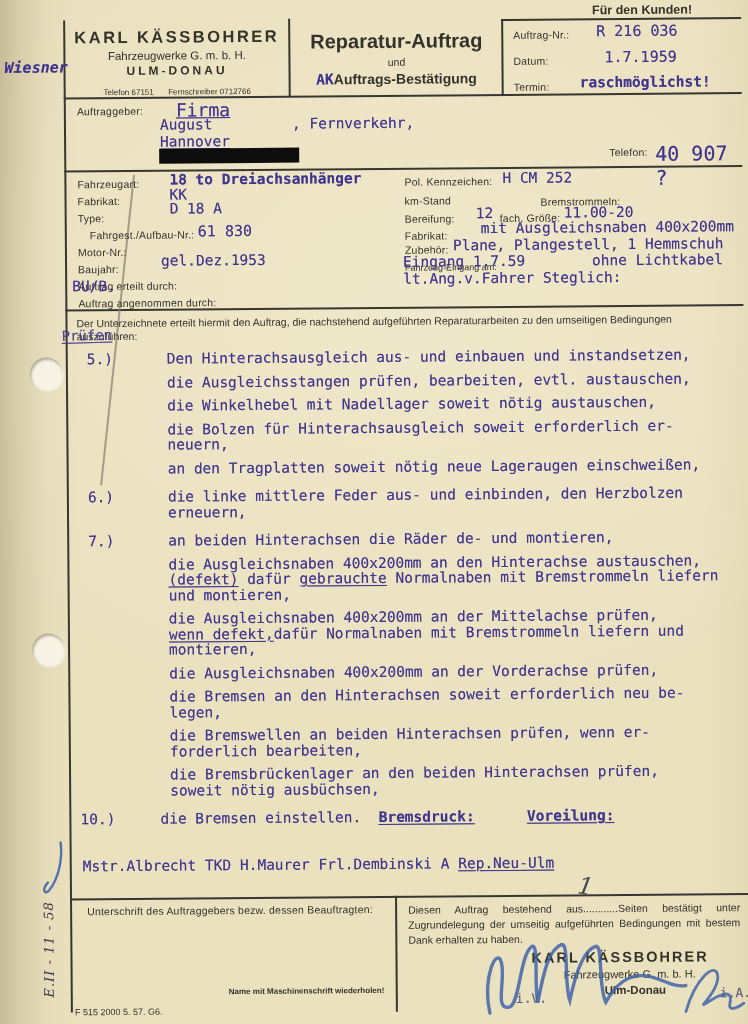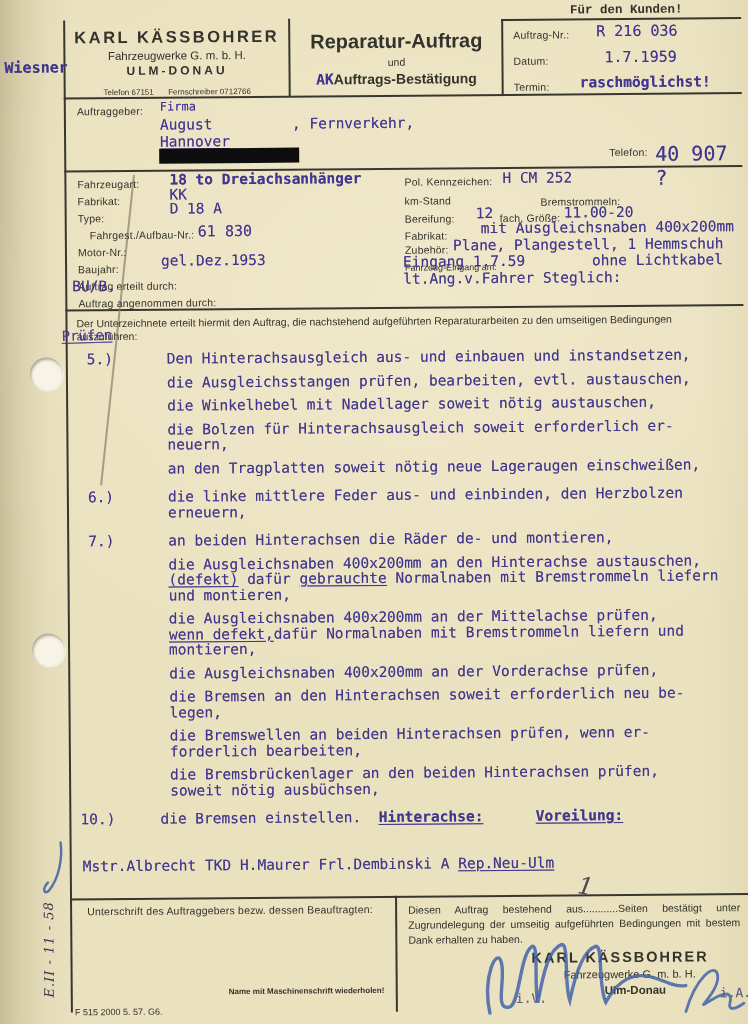--- a/index.html
+++ b/index.html
@@ -49,23 +49,23 @@
     <div class="rule" style="left:67px;top:168px;width:678px;height:2px;"></div>
     <div class="rule" style="left:67px;top:307px;width:678px;height:2px;"></div>
     <div class="rule" style="left:67px;top:896px;width:678px;height:2px;"></div>
     <div class="rule" style="left:392px;top:896px;width:2px;height:116px;"></div>
 
     <div class="hole" style="left:31px;top:355px;"></div>
     <div class="hole" style="left:31px;top:631px;"></div>
 
     <div class="pencil" style="left:118px;top:172px;width:1.5px;height:312px;transform:rotate(6.5deg);"></div>
 
-    <div class="abs typed" style="left:8px;top:56px;font-size:15px;font-weight:bold;">Wiesner</div>
-
-    <div class="abs print bold" style="left:574px;top:5px;font-size:12.5px;font-family:Liberation Mono, monospace;">Für den Kunden!</div>
+    <div class="abs typed" style="left:8px;top:56px;font-size:15px;font-weight:bold;font-style:italic;">Wiesner</div>
+
+    <div class="abs print bold" style="left:596px;top:5px;font-size:12.5px;">Für den Kunden!</div>
 
     <div class="abs" style="left:78px;top:26px;width:205px;text-align:center;">
       <div class="print bold" style="font-size:16.5px;letter-spacing:2.5px;">KARL KÄSSBOHRER</div>
       <div class="print" style="font-size:11.5px;margin-top:3px;">Fahrzeugwerke G. m. b. H.</div>
       <div class="print bold" style="font-size:12px;letter-spacing:3px;margin-top:2px;">ULM-DONAU</div>
       <div style="margin-top:3px;">
         <span class="print small">Telefon 67151</span>
         <span class="print small" style="margin-left:10px;">Fernschreiber 0712766</span>
       </div>
     </div>
@@ -79,21 +79,21 @@
     </div>
 
     <div class="abs print lbl" style="left:517px;top:30px;">Auftrag-Nr.:</div>
     <div class="abs typed" style="left:600px;top:24px;font-size:15px;">R 216 036</div>
     <div class="abs print lbl" style="left:517px;top:56px;">Datum:</div>
     <div class="abs typed" style="left:608px;top:50px;font-size:15px;">1.7.1959</div>
     <div class="abs print lbl" style="left:517px;top:82px;">Termin:</div>
     <div class="abs typed bold" style="left:583px;top:76px;font-size:14.5px;">raschmöglichst!</div>
 
     <div class="abs print lbl" style="left:80px;top:103px;">Auftraggeber:</div>
-    <div class="abs typed" style="left:163px;top:98px;font-size:12px;">Firma</div>
+    <div class="abs typed" style="left:179px;top:98px;font-size:18px;text-decoration:underline;">Firma</div>
     <div class="abs typed" style="left:163px;top:115px;font-size:14.5px;">August</div>
     <div class="abs typed" style="left:295px;top:115px;font-size:14.5px;">, Fernverkehr,</div>
     <div class="abs typed u" style="left:163px;top:132px;font-size:14.5px;">Hannover</div>
     <div class="abs" style="left:162px;top:147px;width:140px;height:15px;background:#0d0d0d;"></div>
     <div class="abs print lbl" style="left:612px;top:148px;">Telefon:</div>
     <div class="abs typed" style="left:658px;top:144px;font-size:20px;">40 907 ?</div>
 
     <div class="abs print lbl" style="left:80px;top:176px;">Fahrzeugart:</div>
     <div class="abs print lbl" style="left:80px;top:193px;">Fabrikat:</div>
     <div class="abs print lbl" style="left:80px;top:210px;">Type:</div>
@@ -165,21 +165,21 @@
 legen,</p>
           <p class="typed pre">die Bremswellen an beiden Hinterachsen prüfen, wenn er-
 forderlich bearbeiten,</p>
           <p class="typed pre">die Bremsbrückenlager an den beiden Hinterachsen prüfen,
 soweit nötig ausbüchsen,</p>
         </div>
       </div>
       <div class="wi">
         <span class="num typed">10.)</span>
         <div class="body">
-          <p class="typed pre"><span>die Bremsen einstellen.  </span><span class="u bold">Hinterachse:</span><span>      </span><span class="u bold">Voreilung:</span></p>
+          <p class="typed pre"><span>die Bremsen einstellen.  </span><span class="u bold">Bremsdruck:</span><span>      </span><span class="u bold">Voreilung:</span></p>
         </div>
       </div>
     </div>
 
     <div class="abs typed" style="left:80px;top:856px;font-size:14.5px;"><span>Mstr.Albrecht TKD H.Maurer Frl.Dembinski  A </span><span class="u">Rep.Neu-Ulm</span></div>
 
     <svg class="abs" style="left:38px;top:838px;" width="26" height="58" viewBox="0 0 26 58">
       <path class="ink" d="M20,2 C22,18 18,38 8,50 C3,55 1,48 7,42" stroke-width="2.4" opacity=".85"></path>
     </svg>
 

